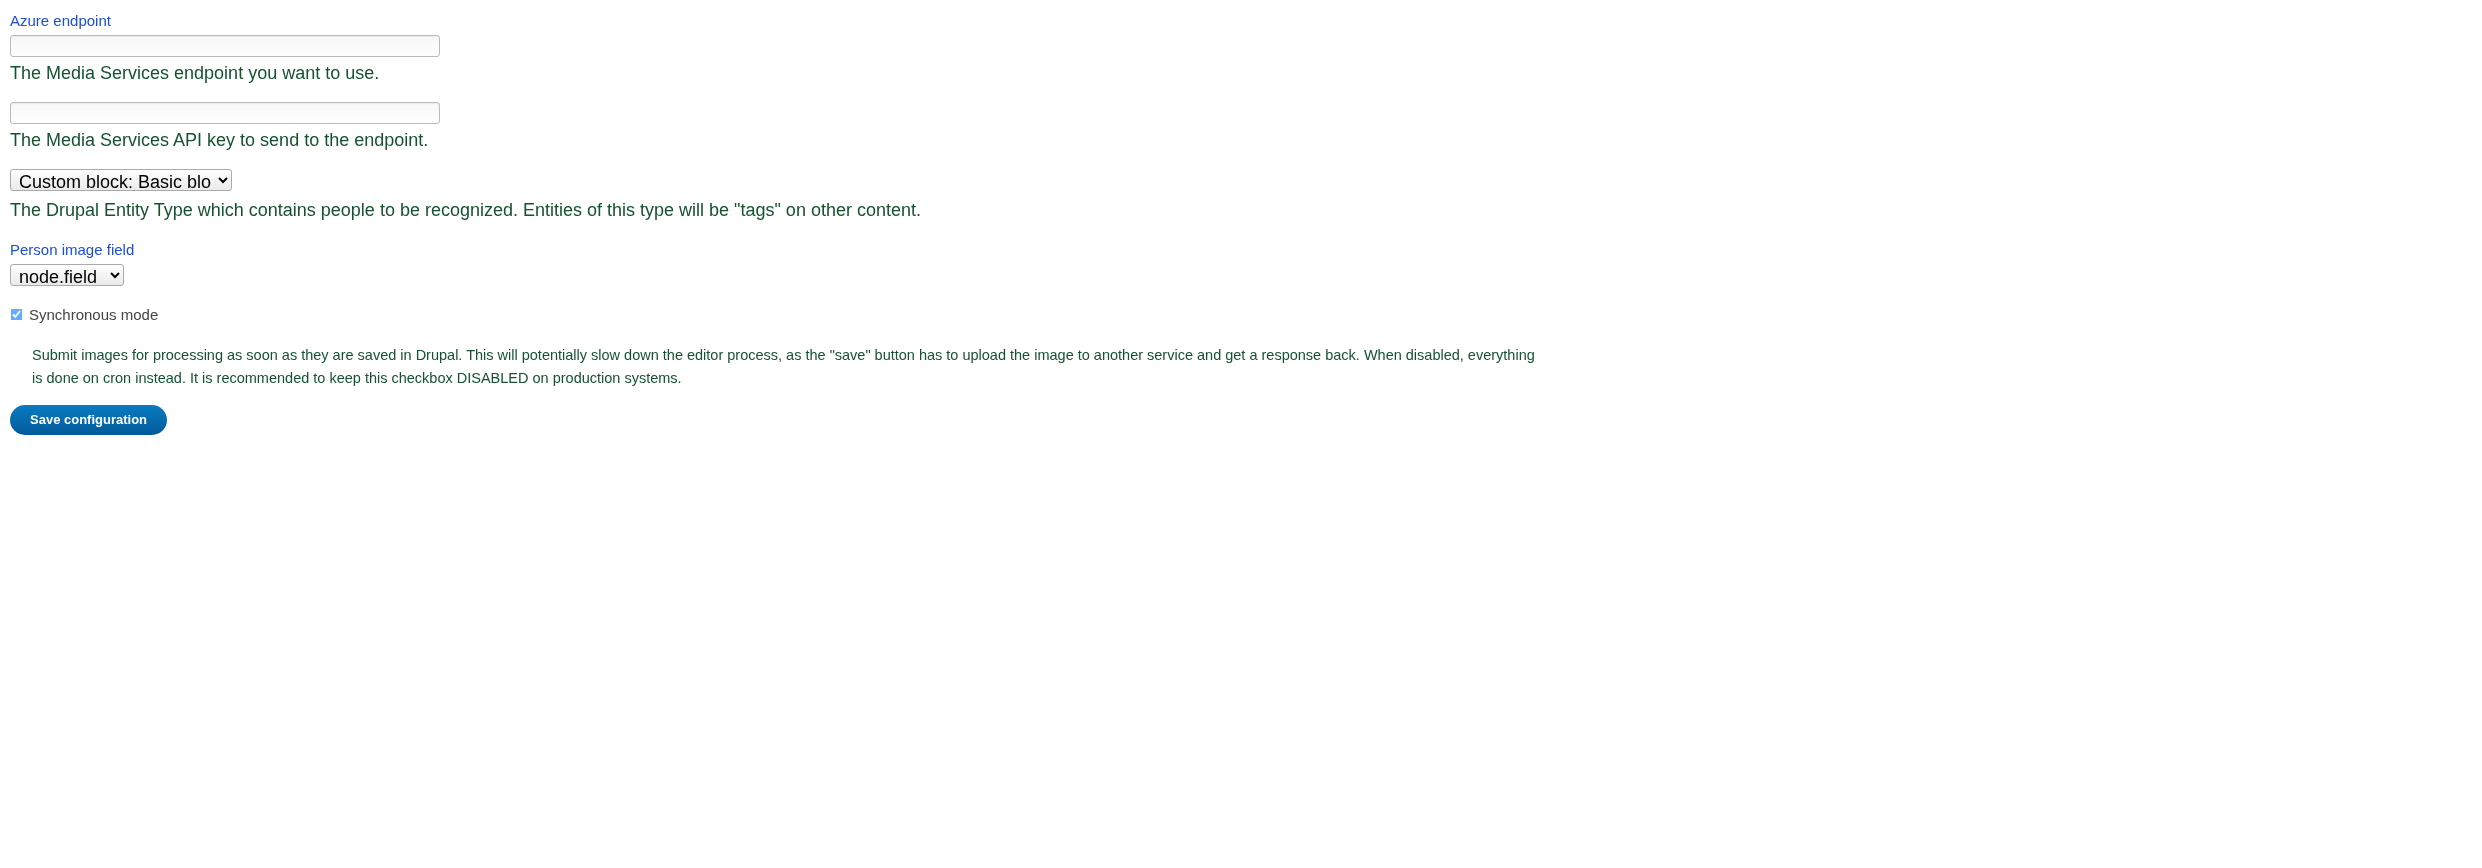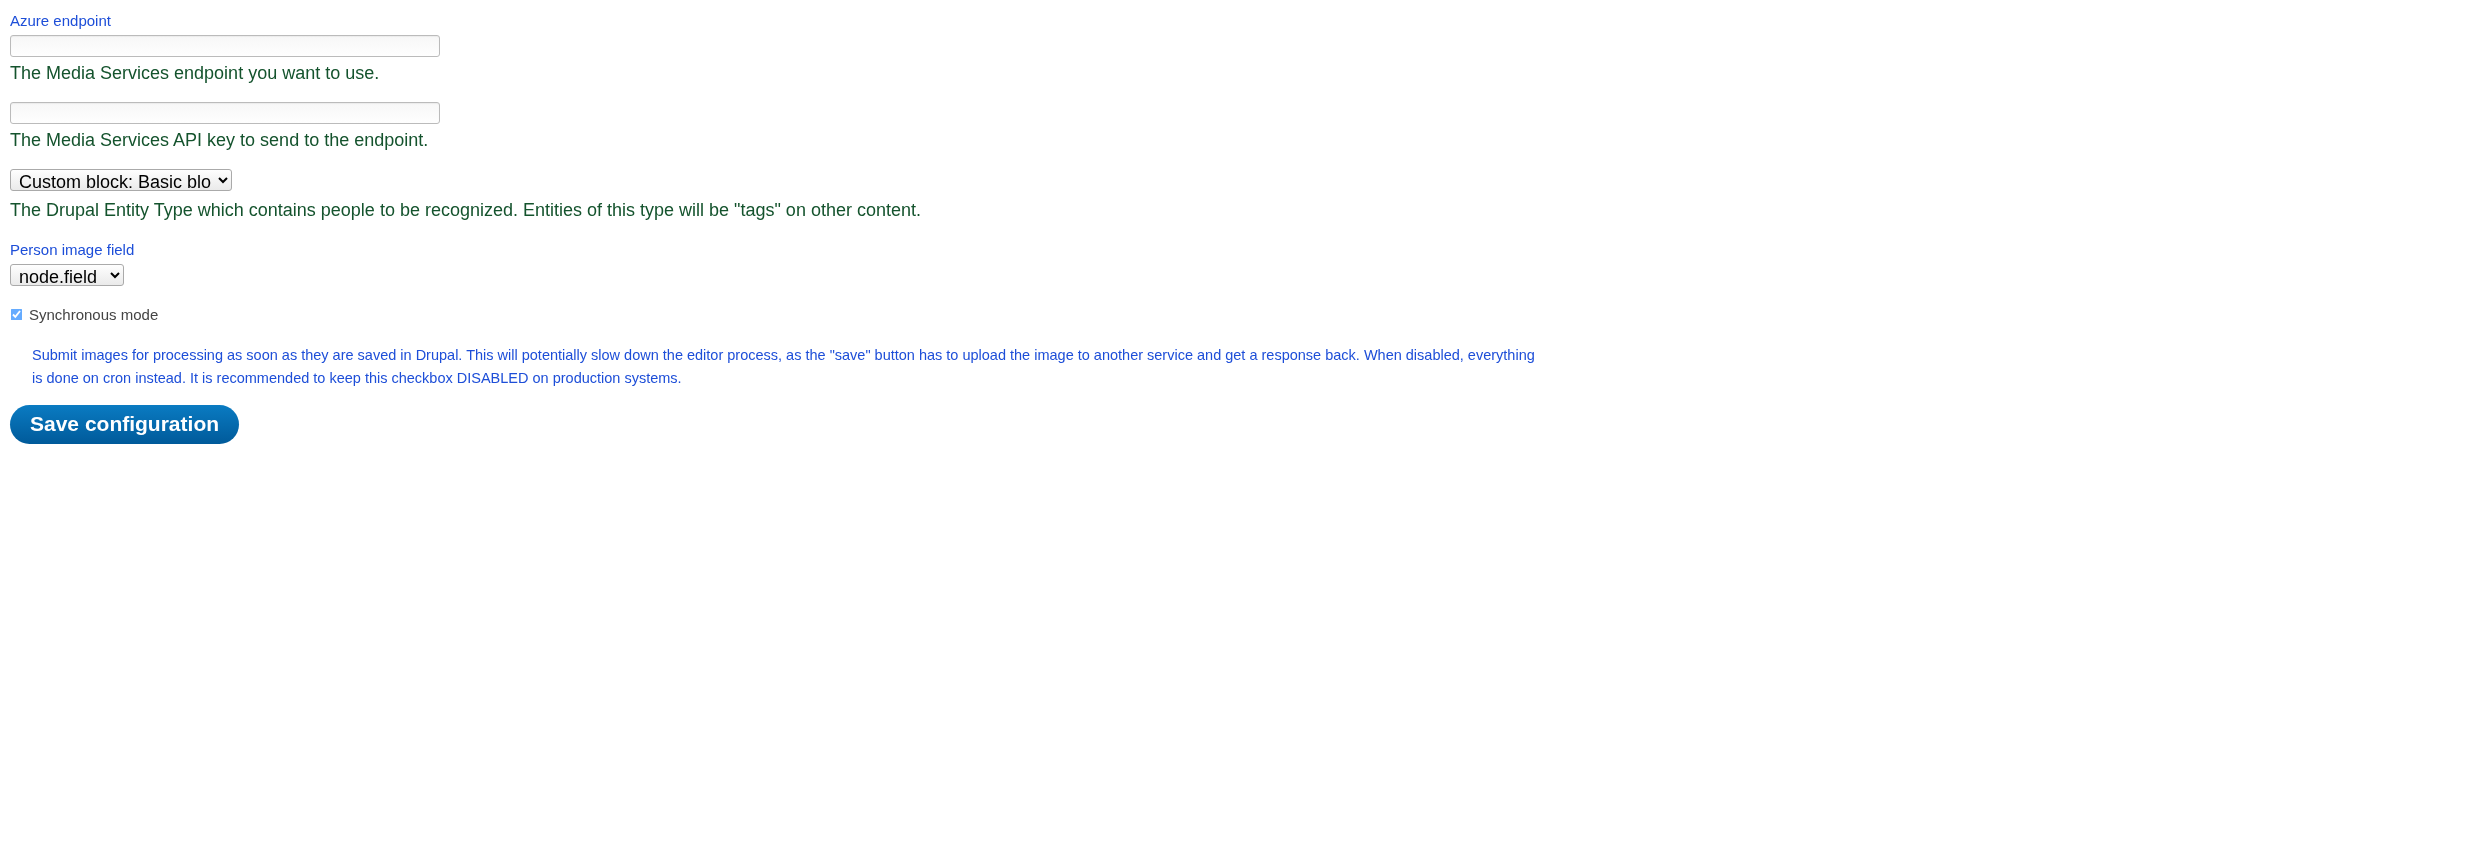--- a/index.html
+++ b/index.html
@@ -59,31 +59,31 @@
     margin: 4px 6px 0 0;
     transform: scale(0.9);
     opacity: 0.6;
   }
   .checkbox-label {
     font-size: 15px;
     color: #444;
   }
   .checkbox-desc {
     font-size: 14.5px;
-    color: #1d4ed8;
+    color: #14532d;
     margin-left: 22px;
     margin-top: 2px;
     line-height: 1.55;
   }
   .submit-btn {
     background: #0071b8;
     background: linear-gradient(#0a7bc2,#005a9a);
     color: #fff;
     font-weight: bold;
-    font-size: 21px;
+    font-size: 13px;
     border: none;
     border-radius: 20px;
     padding: 7px 20px 8px 20px;
     margin-top: 16px;
     cursor: pointer;
   }
 </style>
 </head>
 <body>
 

